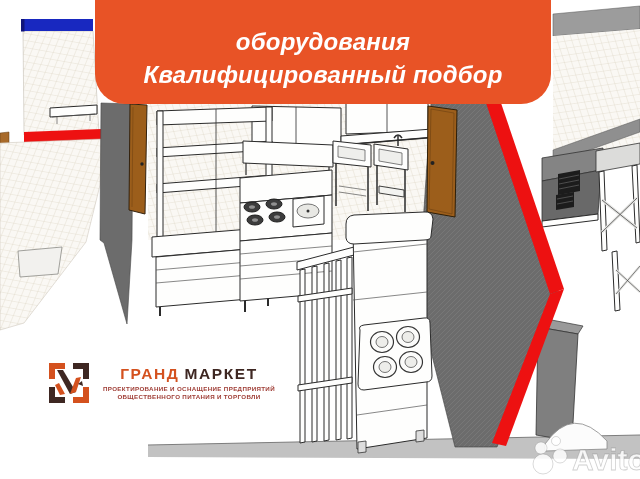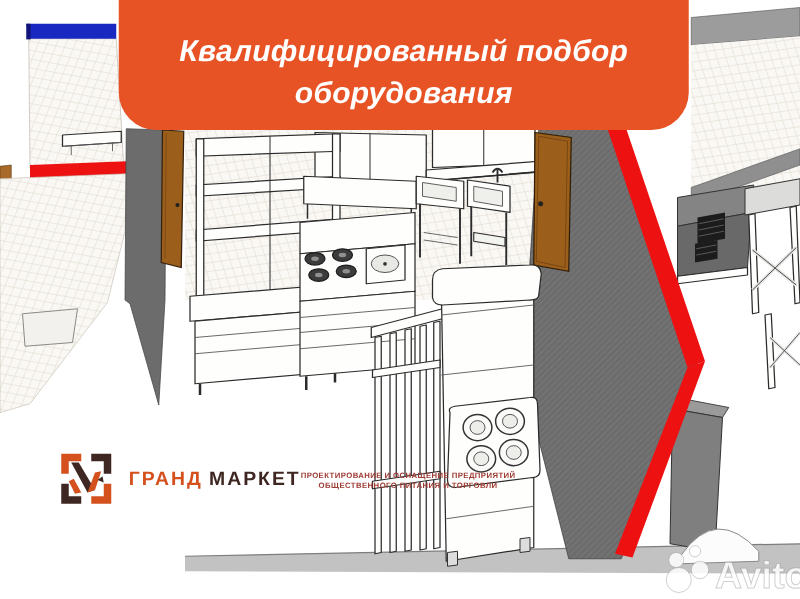--- a/index.html
+++ b/index.html
@@ -11,21 +11,21 @@
   .banner{position:absolute;left:95px;top:-30px;width:456px;height:134px;
           background:var(--banner-orange,#E85326);border-radius:30px;
           display:flex;flex-direction:column;justify-content:flex-end;align-items:center;
           padding-bottom:13px;box-sizing:border-box;z-index:5;}
   .banner-line{color:#fff;font-weight:bold;font-style:italic;font-size:24px;line-height:33px;
           text-align:center;letter-spacing:.2px;white-space:nowrap;}
 
   
   .logo{position:absolute;left:45px;top:358px;display:flex;align-items:center;gap:10px;z-index:6;}
   .logo-icon{width:48px;height:50px;flex:0 0 auto;}
-  .logo-text{display:flex;flex-direction:row;align-items:center;}
+  .logo-text{display:flex;flex-direction:column;align-items:center;}
   .brand{font-size:15.5px;font-weight:bold;letter-spacing:1.6px;white-space:nowrap;line-height:17px;}
   .brand-first{color:var(--brand-orange,#D4511E);}
   .brand-second{color:var(--brand-dark,#3E2722);margin-left:5px;}
   .tagline{margin-top:3px;font-size:6.2px;font-weight:bold;color:var(--tagline-red,#9E3B33);
           letter-spacing:.35px;line-height:7.6px;text-align:center;white-space:nowrap;}
 
   
   .watermark{position:absolute;left:526px;top:432px;width:114px;height:46px;z-index:7;}
 
   svg .eq{fill:#FEFEFD;stroke:#2B2B2B;stroke-width:1;stroke-linejoin:round;}
@@ -202,22 +202,22 @@
         <ellipse cx="408" cy="337" rx="6" ry="5.5" fill="#EDEDEA" stroke="#555" stroke-width="0.8"></ellipse>
         <ellipse cx="385" cy="367" rx="6" ry="5.5" fill="#EDEDEA" stroke="#555" stroke-width="0.8"></ellipse>
         <ellipse cx="411" cy="362" rx="6" ry="5.5" fill="#EDEDEA" stroke="#555" stroke-width="0.8"></ellipse>
       </g>
       <polygon points="358,442 366,441 366,452 358,453" fill="#DDD" stroke="#333" stroke-width="0.8"></polygon>
       <polygon points="416,431 424,430 424,441 416,442" fill="#DDD" stroke="#333" stroke-width="0.8"></polygon>
     </g>
   </svg>
 
   <div class="banner">
+    <div class="banner-line">оборудования</div>
     <div class="banner-line">Квалифицированный подбор</div>
-    <div class="banner-line">оборудования</div>
   </div>
 
   <div class="logo">
     <svg class="logo-icon" viewBox="0 0 48 48">
       <path d="M4,20 L4,4 L20,4 L20,10 L10,10 L10,20 Z" style="fill:var(--brand-orange,#D4511E)"></path>
       <path d="M28,4 L44,4 L44,20 L38,20 L38,10 L28,10 Z" style="fill:var(--brand-dark,#3E2722)"></path>
       <path d="M44,28 L44,44 L28,44 L28,38 L38,38 L38,28 Z" style="fill:var(--brand-orange,#D4511E)"></path>
       <path d="M20,44 L4,44 L4,28 L10,28 L10,38 L20,38 Z" style="fill:var(--brand-dark,#3E2722)"></path>
       <path d="M12,11 L18,11 L31,33 L25,35 Z" style="fill:var(--brand-dark,#3E2722)"></path>
       <path d="M25,35 L31,33 L36,18 L31,19 Z" style="fill:var(--brand-orange,#D4511E)"></path>

